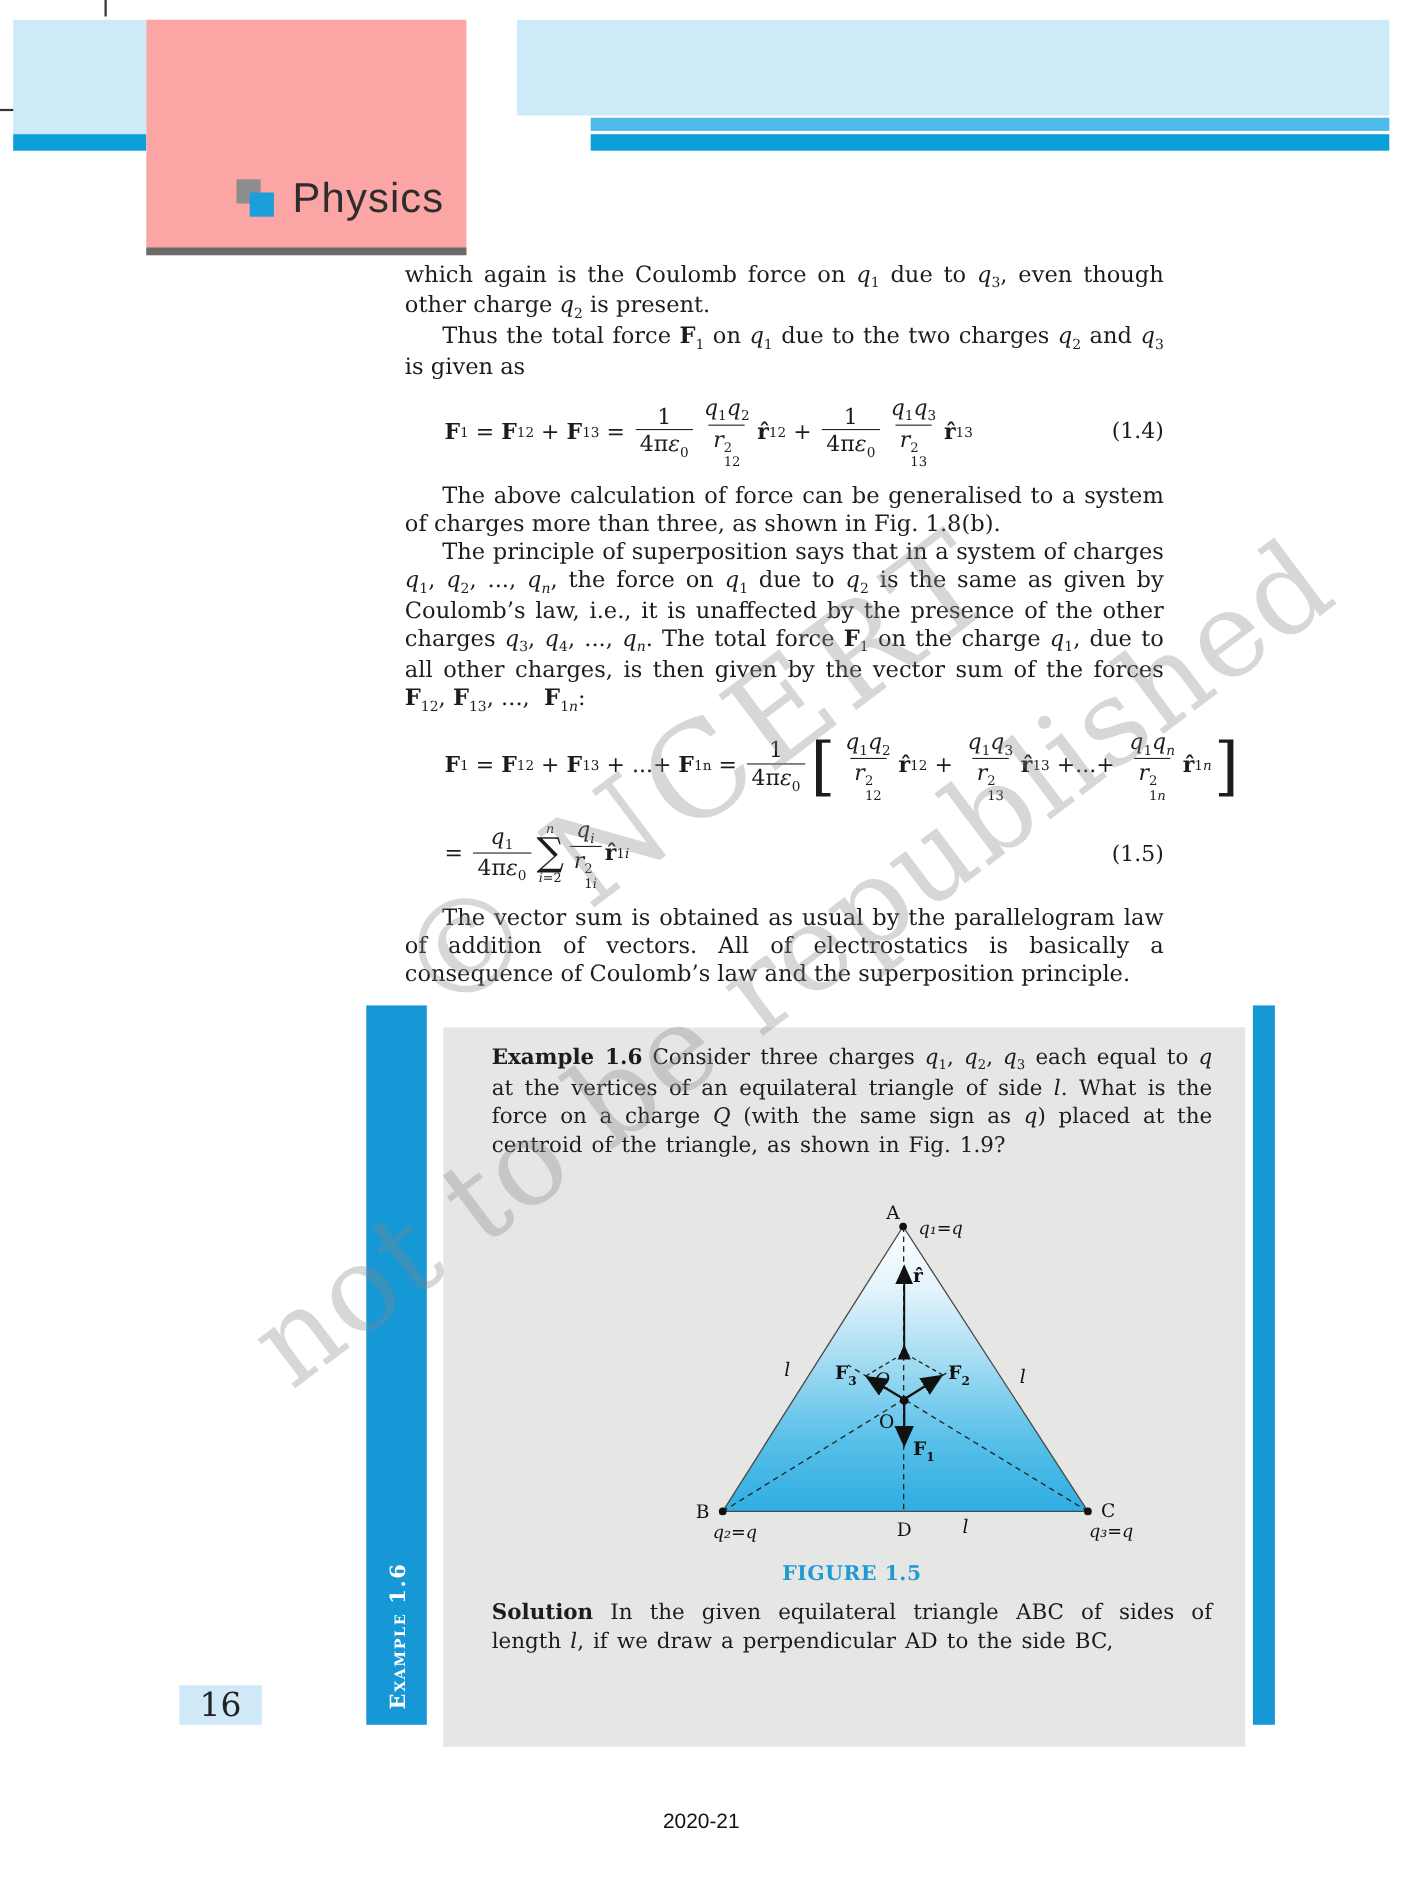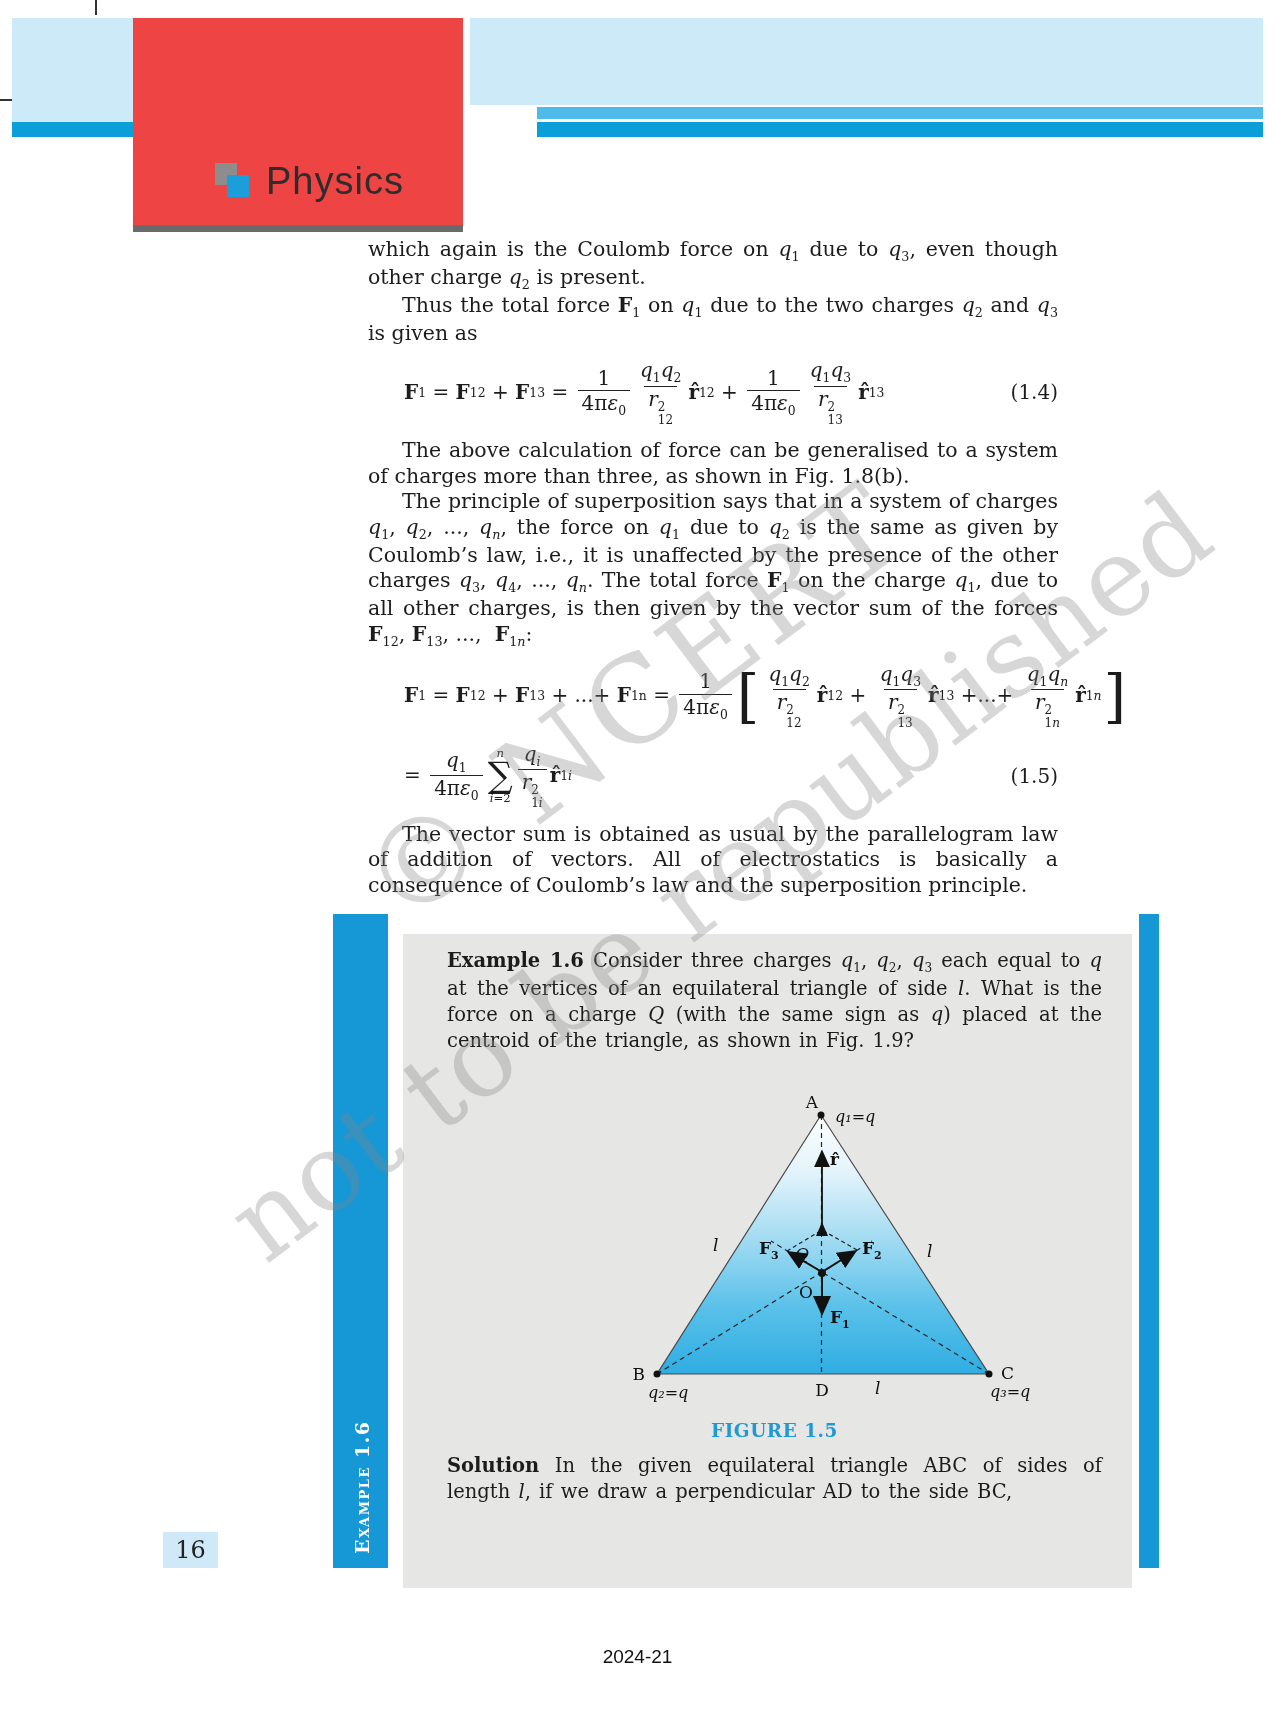--- a/index.html
+++ b/index.html
@@ -9,22 +9,22 @@
   
   .cropv{position:absolute;left:95px;top:0;width:1.5px;height:15px;background:#333;}
   .croph{position:absolute;left:0;top:99px;width:15px;height:1.5px;background:#333;}
 
   
   .hl-block{position:absolute;left:12px;top:18px;width:121px;height:104px;background:#cdeaf9;}
   .hl-bar{position:absolute;left:12px;top:122px;width:121px;height:15px;background:#0a9fd9;}
   .hr-block{position:absolute;left:470px;top:18px;width:793px;height:87px;background:#cdeaf9;}
   .hr-strip{position:absolute;left:537px;top:107px;width:726px;height:12px;background:#4fbbe9;}
   .hr-bar{position:absolute;left:537px;top:122px;width:726px;height:15px;background:#0a9fd9;}
-  .title-box{position:absolute;left:133px;top:18px;width:291px;height:207px;background:#ef4444;
-             border-bottom:7px solid #6a6a6a;padding-left:39px;}
+  .title-box{position:absolute;left:133px;top:18px;width:291px;height:207px;background:#fca5a5;
+             border-bottom:7px solid #6a6a6a;}
   .sq-gray{position:absolute;left:82px;bottom:40px;width:22px;height:22px;background:#8d8d8d;}
   .sq-blue{position:absolute;left:94px;bottom:28px;width:22px;height:22px;background:#1b9ed9;}
   .page-title{position:absolute;left:133px;bottom:22px;font-family:"Liberation Sans",sans-serif;
               font-size:38px;font-weight:400;color:#2d2d2d;letter-spacing:1px;}
 
   
   .main-col{position:absolute;left:368px;top:237px;width:690px;font-size:20.5px;line-height:1.245;}
   .para{margin:0;text-align:justify;}
   .ind{text-indent:34px;}
   .ie{margin:2px 0 0 0;}
@@ -59,22 +59,22 @@
   .fig-caption{text-align:center;color:#1f9ad5;font-weight:bold;font-size:18.5px;letter-spacing:0.5px;margin:2px 0 10px 0;}
   .sol2{padding-left:8px;}
 
   
   .wm{position:absolute;z-index:40;pointer-events:none;color:rgba(135,135,135,0.33);
       font-family:"DejaVu Serif",serif;white-space:nowrap;line-height:1.2;}
   .wm1{left:420px;top:812px;font-size:118px;letter-spacing:6px;transform:rotate(-37deg);transform-origin:0 100%;}
   .wm2{left:282px;top:1158px;font-size:108px;letter-spacing:1px;transform:rotate(-37deg);transform-origin:0 100%;}
 
   
-  .pagenum{position:absolute;left:163px;top:1532px;width:55px;height:36px;background:#cfe9f8;
-           display:flex;align-items:center;justify-content:center;font-size:24px;color:#222;}
+  .pagenum{position:absolute;left:163px;top:1532px;width:75px;height:36px;background:#cfe9f8;
+           display:flex;align-items:center;justify-content:center;font-size:30px;color:#222;}
   .footer{position:absolute;left:0;top:1646px;width:1275px;text-align:center;
           font-family:"Liberation Sans",sans-serif;font-size:19px;color:#111;}
 
   
   .figtext{font-family:"DejaVu Serif",serif;font-size:17px;fill:#111;}
   .itl{font-style:italic;}
   .flabel{font-family:"DejaVu Serif",serif;font-size:17px;font-weight:bold;fill:#111;}
   .fsub{font-size:11px;font-weight:bold;}
   .qlbl{font-family:"DejaVu Serif",serif;font-size:16px;font-style:italic;fill:#111;}
 </style>
@@ -240,15 +240,15 @@
 
     <div class="fig-caption">FIGURE 1.5</div>
 
     <p class="para"><b>Solution</b> In the given equilateral triangle ABC of sides of length <i>l</i>, if we draw a perpendicular AD to the side BC,</p>
   </div>
 
   <div class="wm wm1">© NCERT</div>
   <div class="wm wm2">not to be republished</div>
 
   <div class="pagenum">16</div>
-  <div class="footer">2024-21</div>
+  <div class="footer">2020-21</div>
 
 </div>
 
 </body></html>

